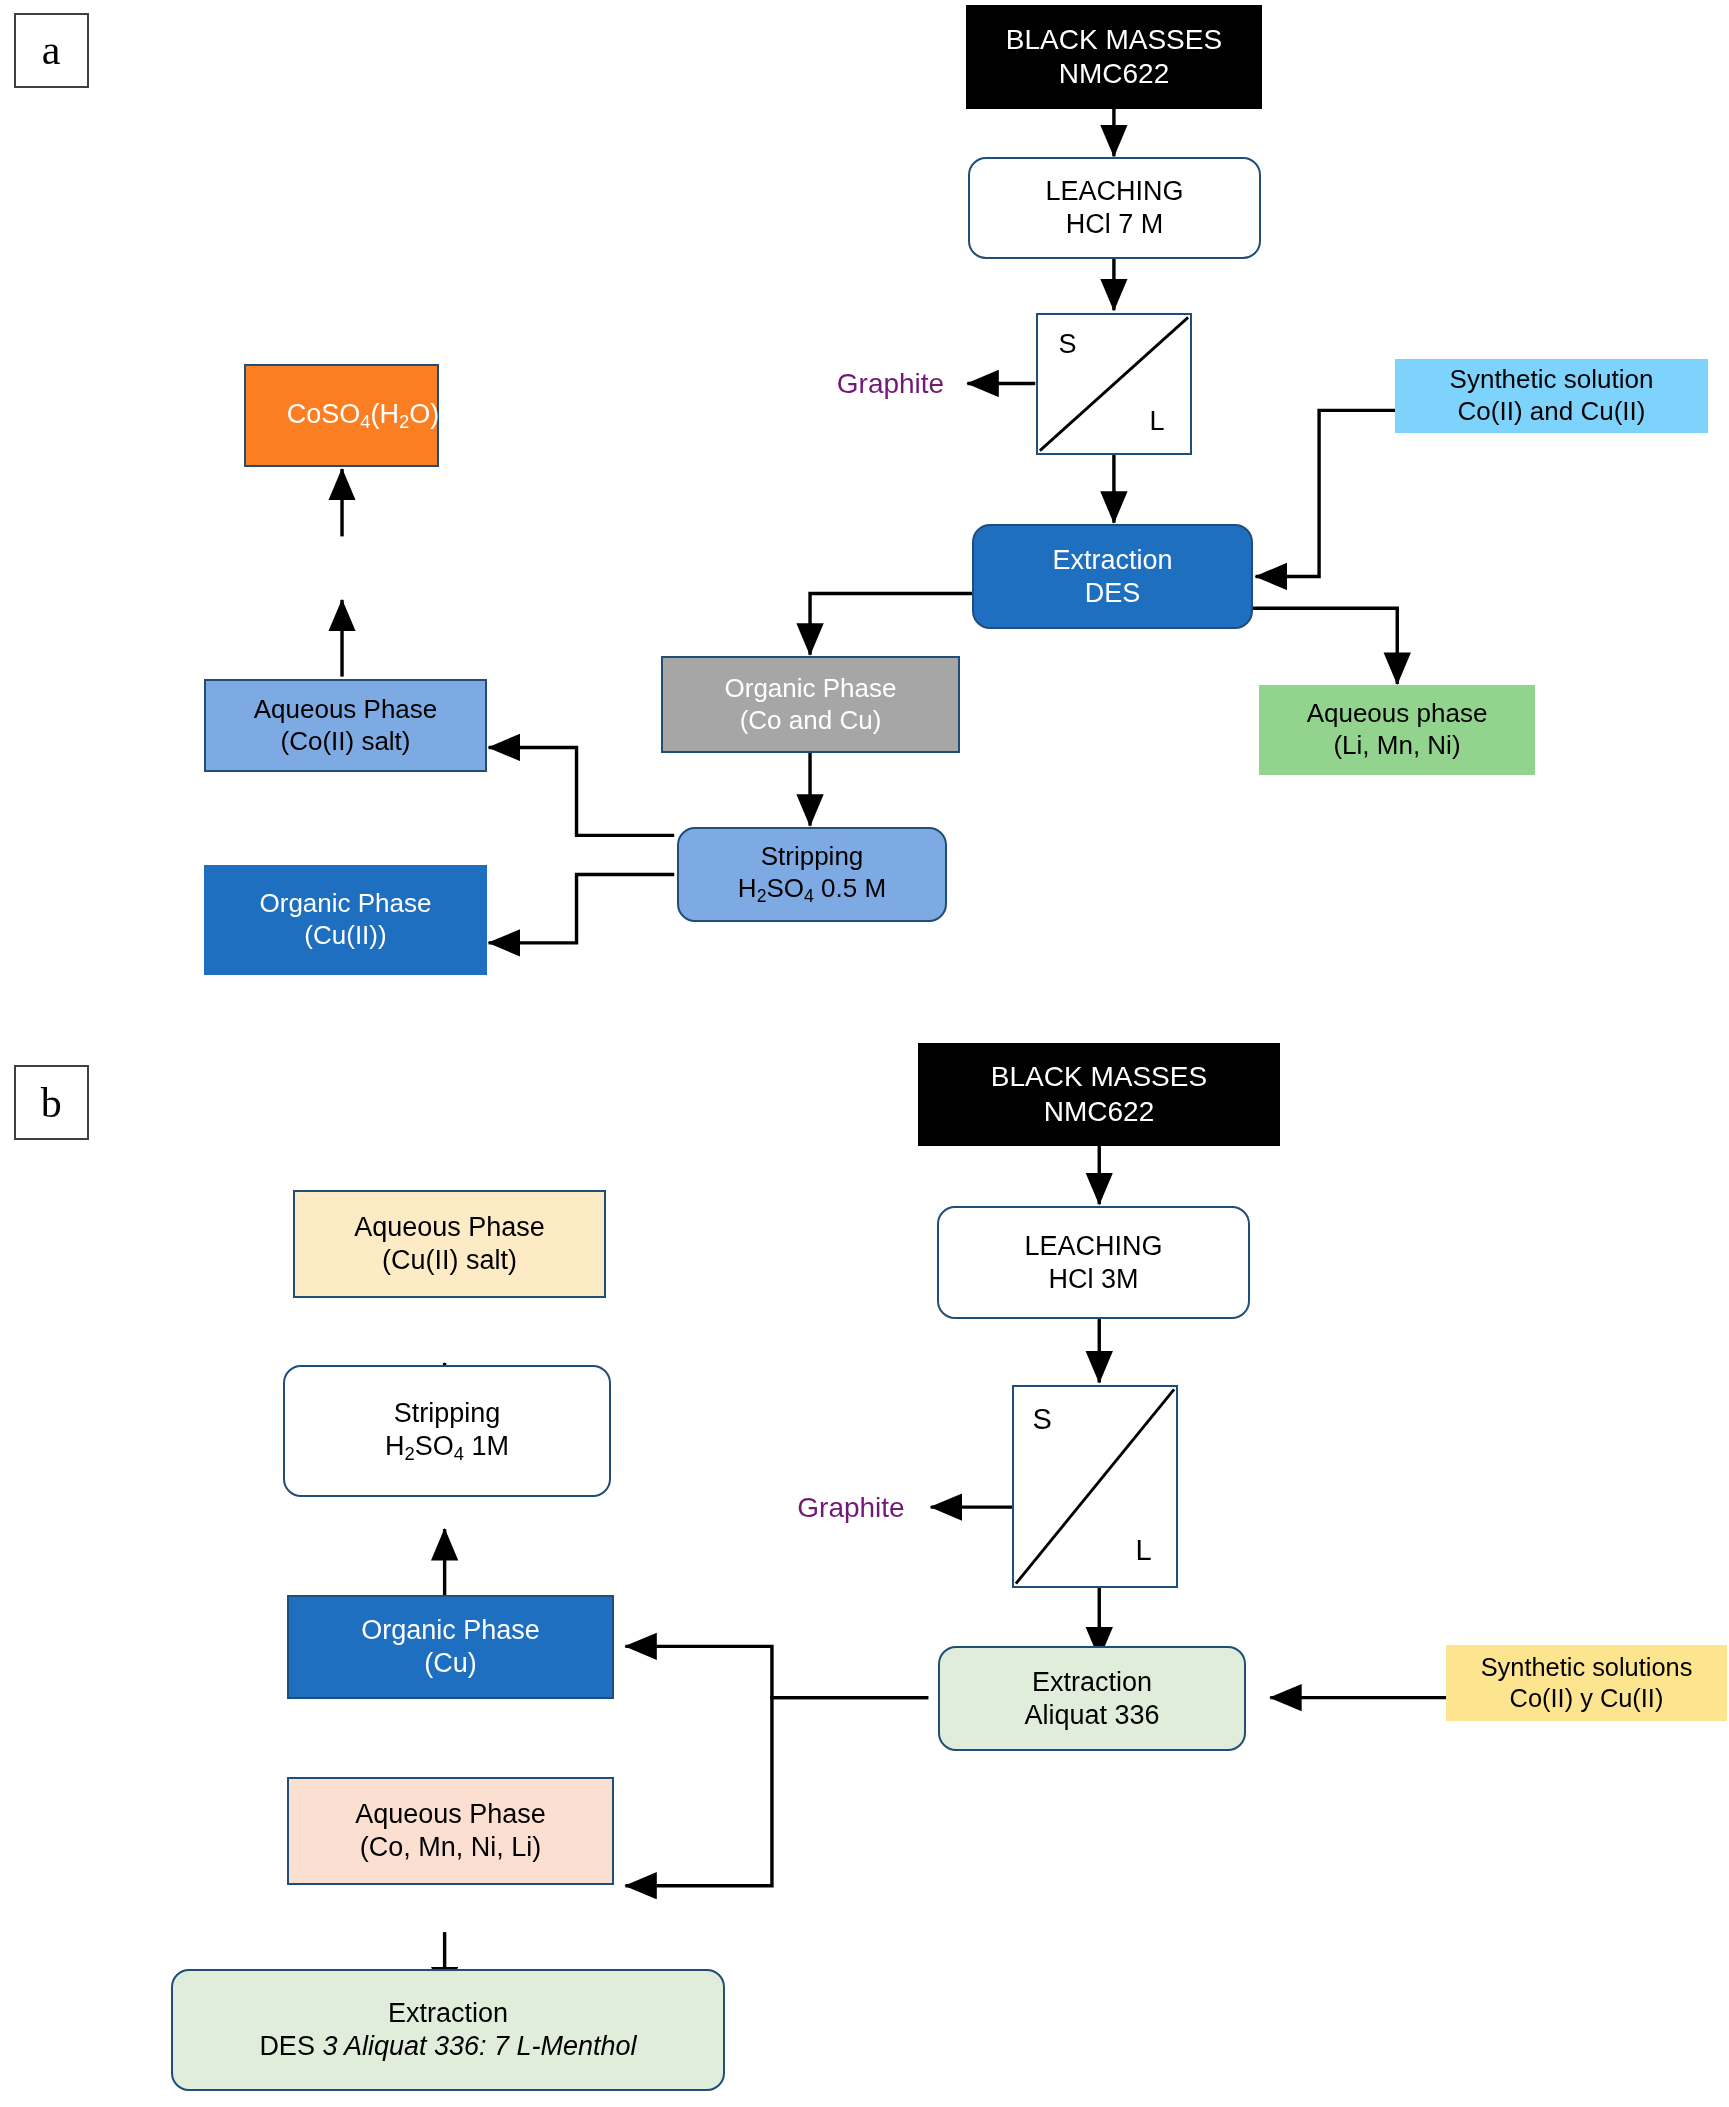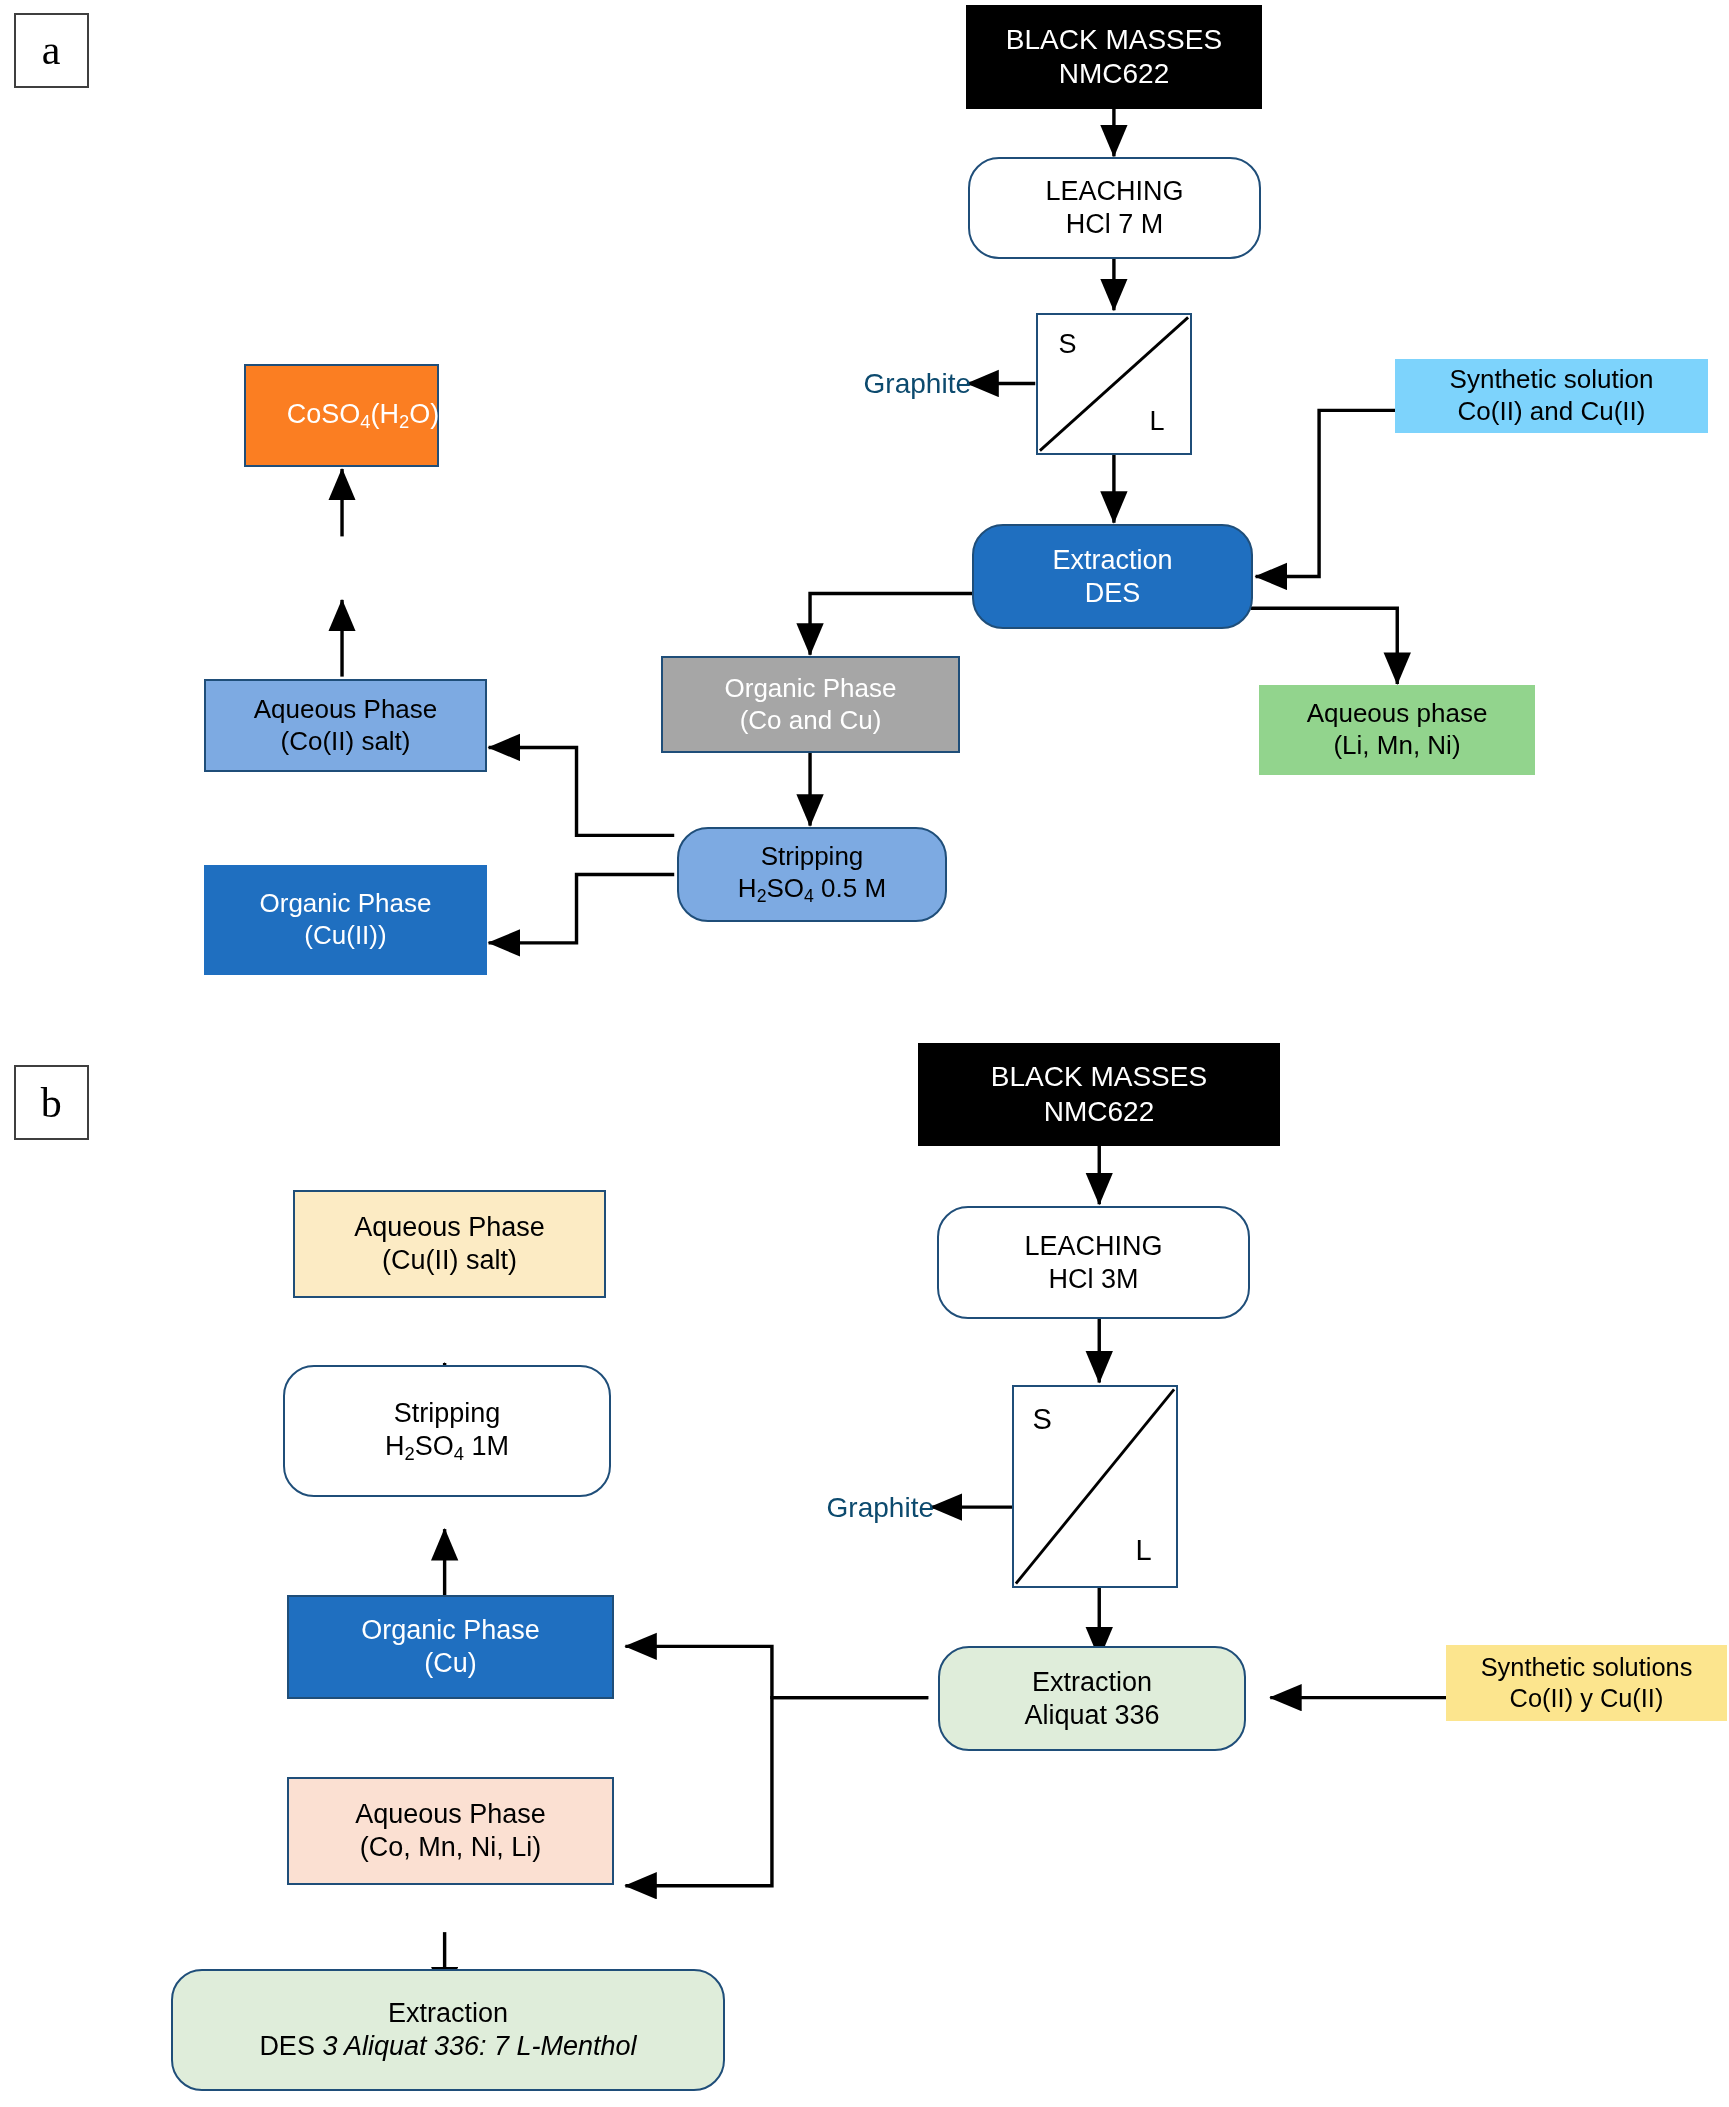--- a/index.html
+++ b/index.html
@@ -23,26 +23,26 @@
     box-sizing:border-box;
     display:flex;flex-direction:column;
     align-items:center;justify-content:center;
     text-align:left;
     line-height:1.22;
     color:#000;
     font-family:"Liberation Sans", sans-serif;
   }
   .node .ln{display:block;white-space:nowrap;}
   .rect{border:2.4px solid #1f4e79;}
-  .round{border:2.4px solid #1f4e79;border-radius:31px;}
+  .round{border:2.4px solid #1f4e79;border-radius:18px;}
   .noborder{border:none;}
   .plain-text{
     position:absolute;
-    display:flex;align-items:center;justify-content:flex-end;
-    color:#0c4a6e;white-space:nowrap;
+    display:flex;align-items:center;justify-content:center;
+    color:#701a75;white-space:nowrap;
     font-family:"Liberation Sans", sans-serif;
   }
   svg.wires{position:absolute;left:0;top:0;width:1730px;height:2108px;pointer-events:none;}
   sub{font-size:0.68em;vertical-align:-0.28em;}
   .ital{font-style:italic;}
 </style>
 </head>
 <body>
 
 <div id="stage">

